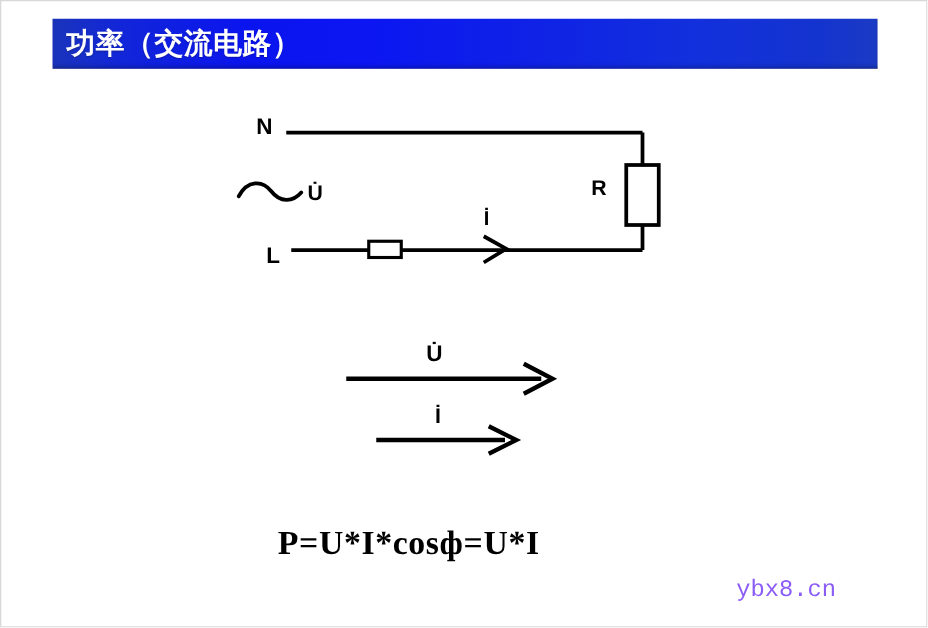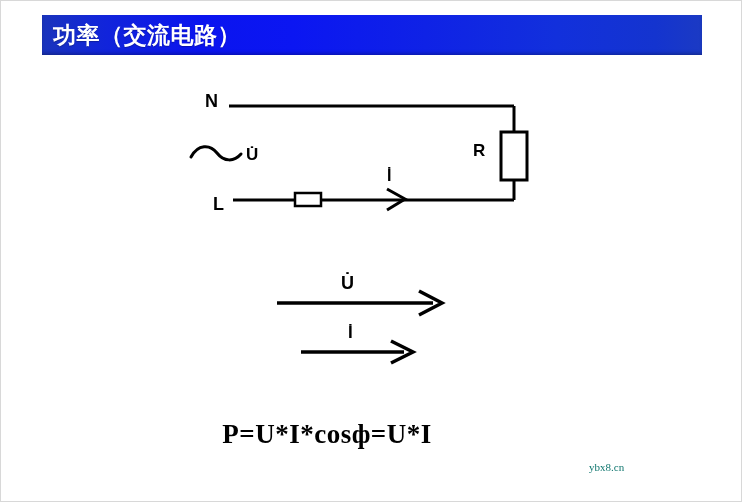--- a/index.html
+++ b/index.html
@@ -92,23 +92,23 @@
   #formula-inner {
     display: inline-block;
     margin-left: -90px;
   }
 
   
   #watermark {
     position: absolute;
     left: 588px;
     top: 460px;
-    color: #0f766e;
-    font-size: 11px;
-    font-family: Liberation Serif, serif;
+    color: #8b5cf6;
+    font-size: 19px;
+    font-family: Liberation Mono, monospace;
     letter-spacing: 0px;
   }
 </style>
 </head>
 <body>
 
 <div id="slide">
 
   <div id="title-bar">
     <div id="title-text">功率（交流电路）</div>

